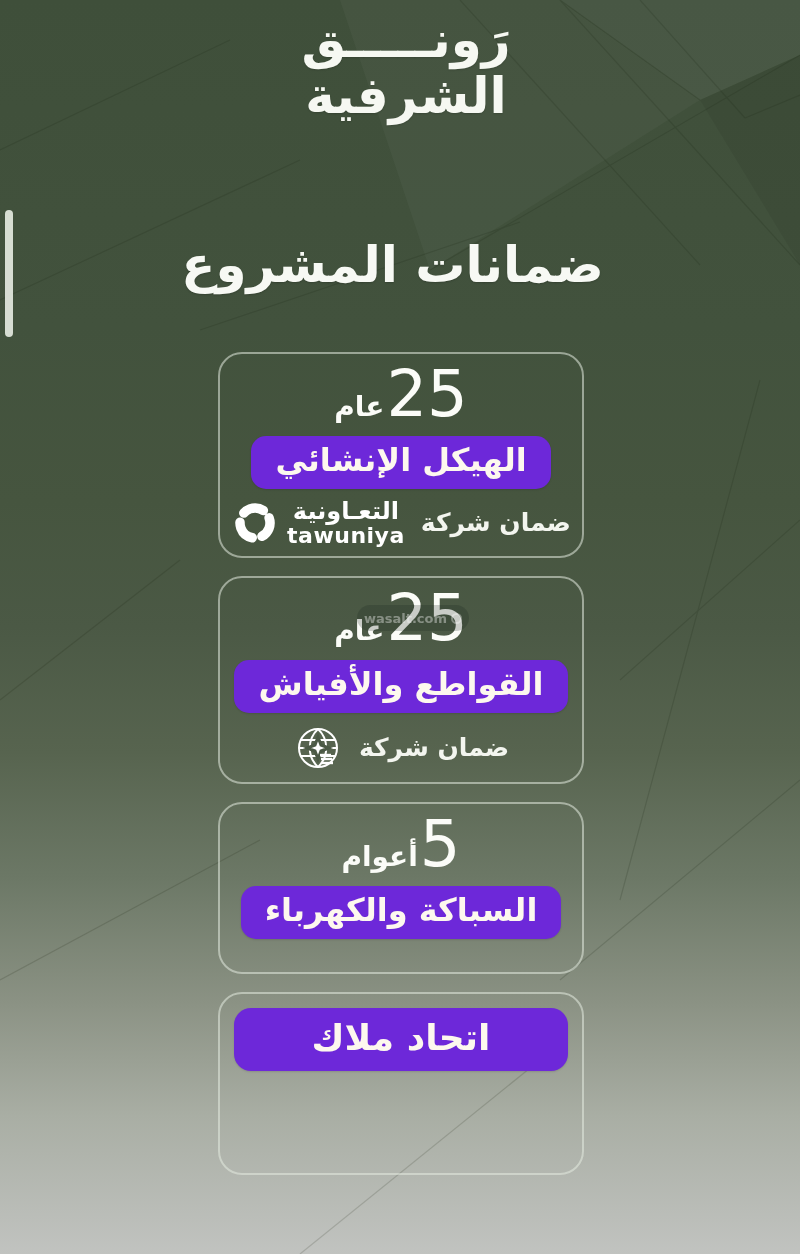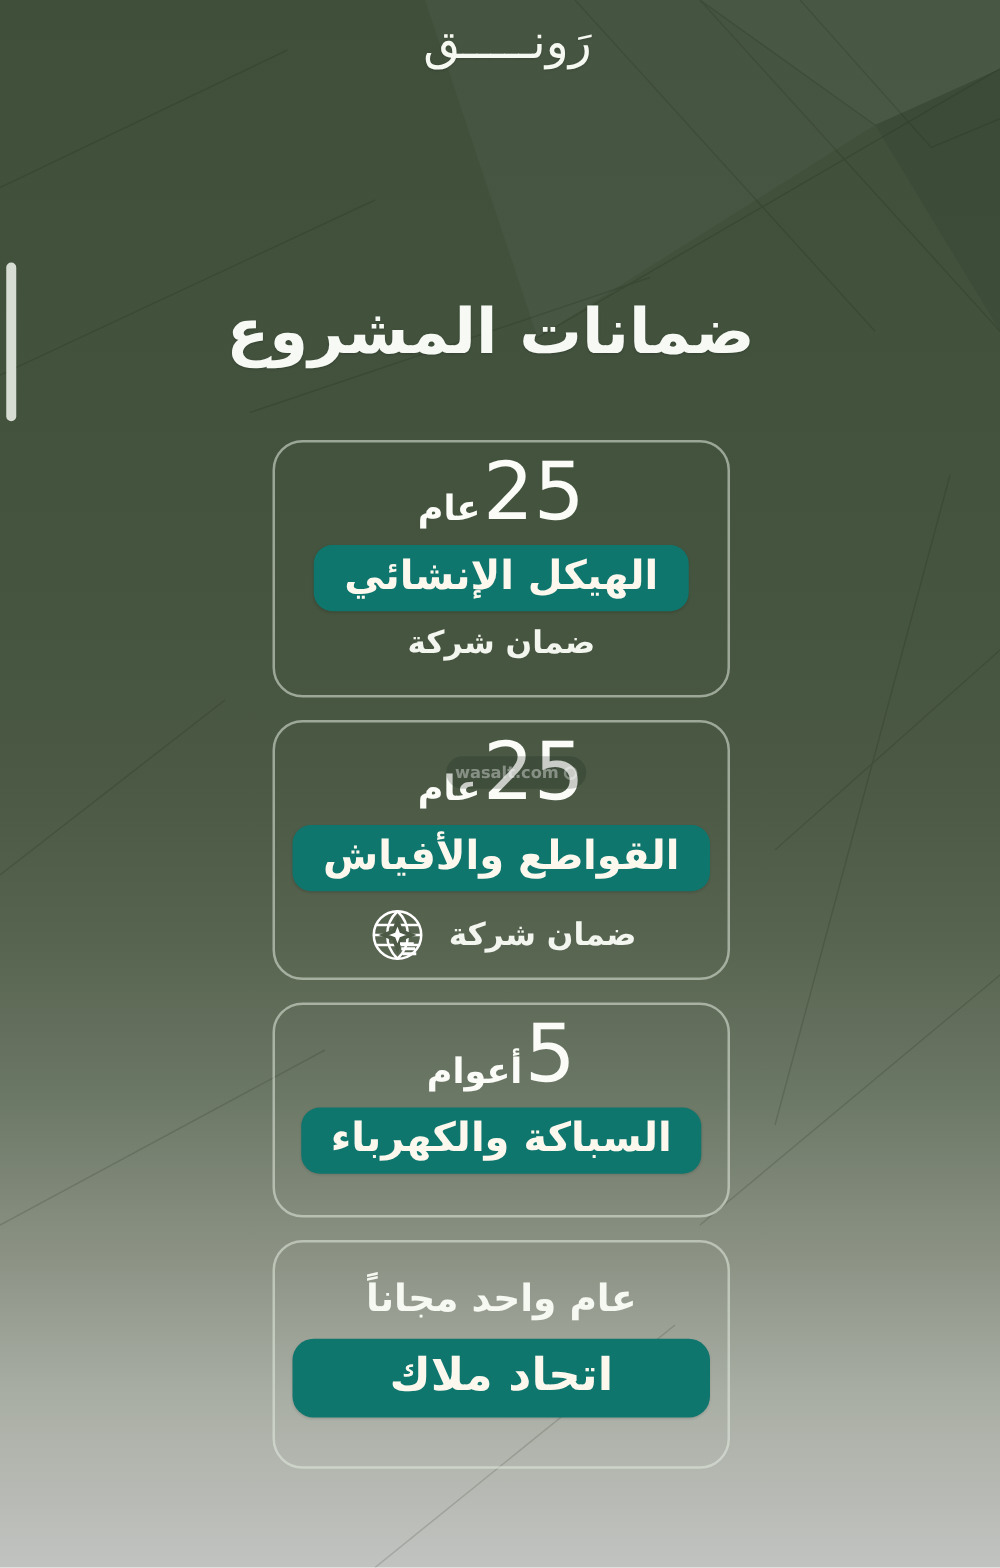--- a/index.html
+++ b/index.html
@@ -6,21 +6,21 @@
   body{
     width:800px;height:1254px;position:relative;overflow:hidden;
     font-family:"DejaVu Sans", sans-serif;direction:rtl;
     background:linear-gradient(180deg,
       #3f4f3a 0%, #42523d 26%, #46553f 40%, #4b5945 50%,
       #57644f 60%, #6c7866 70%, #8b9284 80%, #a9aea4 89%, #c1c3c0 100%);
   }
   svg.texture{position:absolute;inset:0;pointer-events:none;}
   .logo{
     position:absolute;top:12px;left:0;right:0;text-align:center;
-    color:#f6f8f2;font-weight:normal;font-size:38px;line-height:1.12;
+    color:#f6f8f2;font-weight:bold;font-size:50px;line-height:1.12;
     text-shadow:0 1px 2px rgba(0,0,0,.15);
     padding-left:12px;
   }
   .side-bar{
     position:absolute;left:5px;top:210px;width:8px;height:127px;
     background:#e4e9e0;border-radius:5px;opacity:.92;
   }
   .page-title{
     position:absolute;top:236px;left:0;right:15px;text-align:center;
     color:#f7f9f4;font-weight:bold;font-size:50px;letter-spacing:0;
@@ -32,21 +32,21 @@
     display:flex;flex-direction:column;align-items:center;
   }
   .card-1{top:352px;height:206px;}
   .card-2{top:576px;height:208px;}
   .card-3{top:802px;height:172px;}
   .card-4{top:992px;height:183px;}
   .years{display:flex;align-items:flex-end;margin-top:8px;color:#fbfcf8;}
   .years .num{font-size:64px;font-weight:normal;line-height:1;}
   .years .unit{font-size:28px;font-weight:bold;line-height:1;padding-bottom:5px;margin-right:2px;text-align:right;}
   .badge{
-    background:#0f766e;color:#fdf8ee;font-weight:bold;font-size:32px;
+    background:#6d28d9;color:#fdf8ee;font-weight:bold;font-size:32px;
     padding:6px 24px 10px;border-radius:15px;margin-top:10px;line-height:1.15;
     white-space:nowrap;box-shadow:0 1px 2px rgba(0,0,0,.12);
   }
   .guarantee{display:flex;align-items:center;gap:16px;margin-top:10px;}
   .g-label{color:#f3f5ef;font-size:25px;font-weight:bold;text-align:right;}
   .provider{display:flex;align-items:center;gap:8px;direction:ltr;color:#ffffff;}
   .p-text{display:flex;flex-direction:column;align-items:center;line-height:1.05;}
   .p-ar{font-size:24px;font-weight:bold;}
   .p-en{font-size:22px;font-weight:bold;letter-spacing:.5px;}
   .free-text{color:#f6f8f2;font-size:30px;font-weight:bold;margin-top:28px;}
@@ -84,34 +84,44 @@
     <line x1="620" y1="680" x2="800" y2="520"></line>
     <line x1="560" y1="980" x2="800" y2="780"></line>
     <line x1="0" y1="700" x2="180" y2="560"></line>
     <line x1="0" y1="980" x2="260" y2="840"></line>
     <line x1="300" y1="1254" x2="540" y2="1060"></line>
   </g>
 </svg>
 
 <div class="logo">
   <div>رَونـــــق</div>
+  <div>الشرفية</div>
 </div>
 
 <div class="side-bar"></div>
 
 <div class="page-title">ضمانات المشروع</div>
 
 <div class="card card-1">
   <div class="years">
     <span class="num">25</span>
     <span class="unit">عام</span>
   </div>
   <div class="badge">الهيكل الإنشائي</div>
   <div class="guarantee">
     <span class="g-label">ضمان شركة</span>
+    <span class="provider">
+      <svg width="48" height="48" viewBox="0 0 48 48">
+        <circle cx="24" cy="24" r="15" fill="none" stroke="#ffffff" stroke-width="9.5" stroke-linecap="round" stroke-dasharray="21.4 10" transform="rotate(-20 24 24)"></circle>
+      </svg>
+      <span class="p-text">
+        <span class="p-ar">التعـاونية</span>
+        <span class="p-en">tawuniya</span>
+      </span>
+    </span>
   </div>
 </div>
 
 <div class="card card-2">
   <div class="years">
     <span class="num">25</span>
     <span class="unit">عام</span>
   </div>
   <div class="badge">القواطع والأفياش</div>
   <div class="guarantee">
@@ -139,20 +149,19 @@
 
 <div class="card card-3">
   <div class="years">
     <span class="num">5</span>
     <span class="unit">أعوام</span>
   </div>
   <div class="badge">السباكة والكهرباء</div>
 </div>
 
 <div class="card card-4">
-  <div class="free-text">عام واحد مجاناً</div>
   <div class="badge badge-wide">اتحاد ملاك</div>
 </div>
 
 <div class="watermark">
   <span>wasalt.com</span>
   <span class="wm-dot"></span>
 </div>
 
 </body></html>

